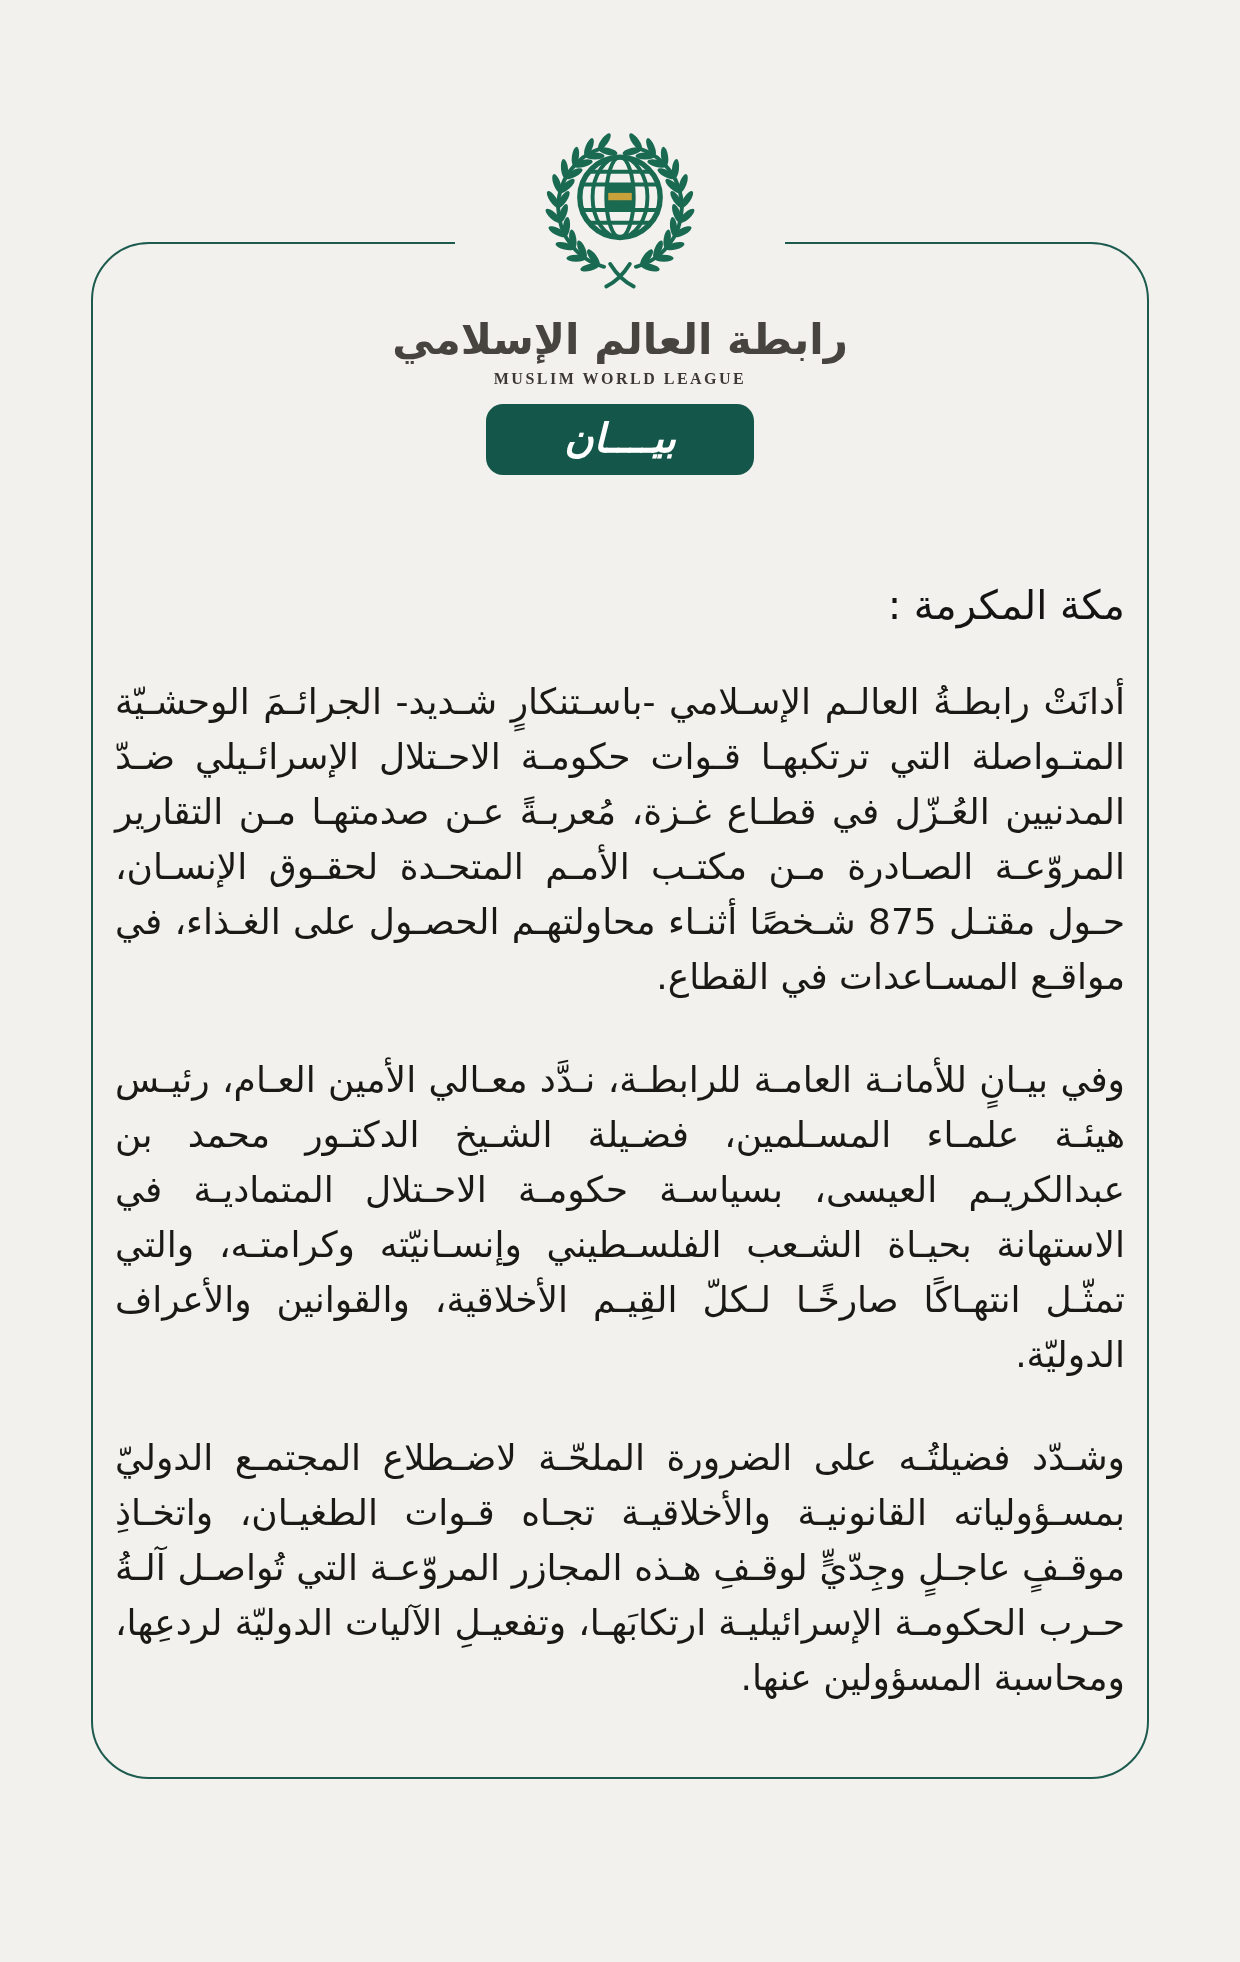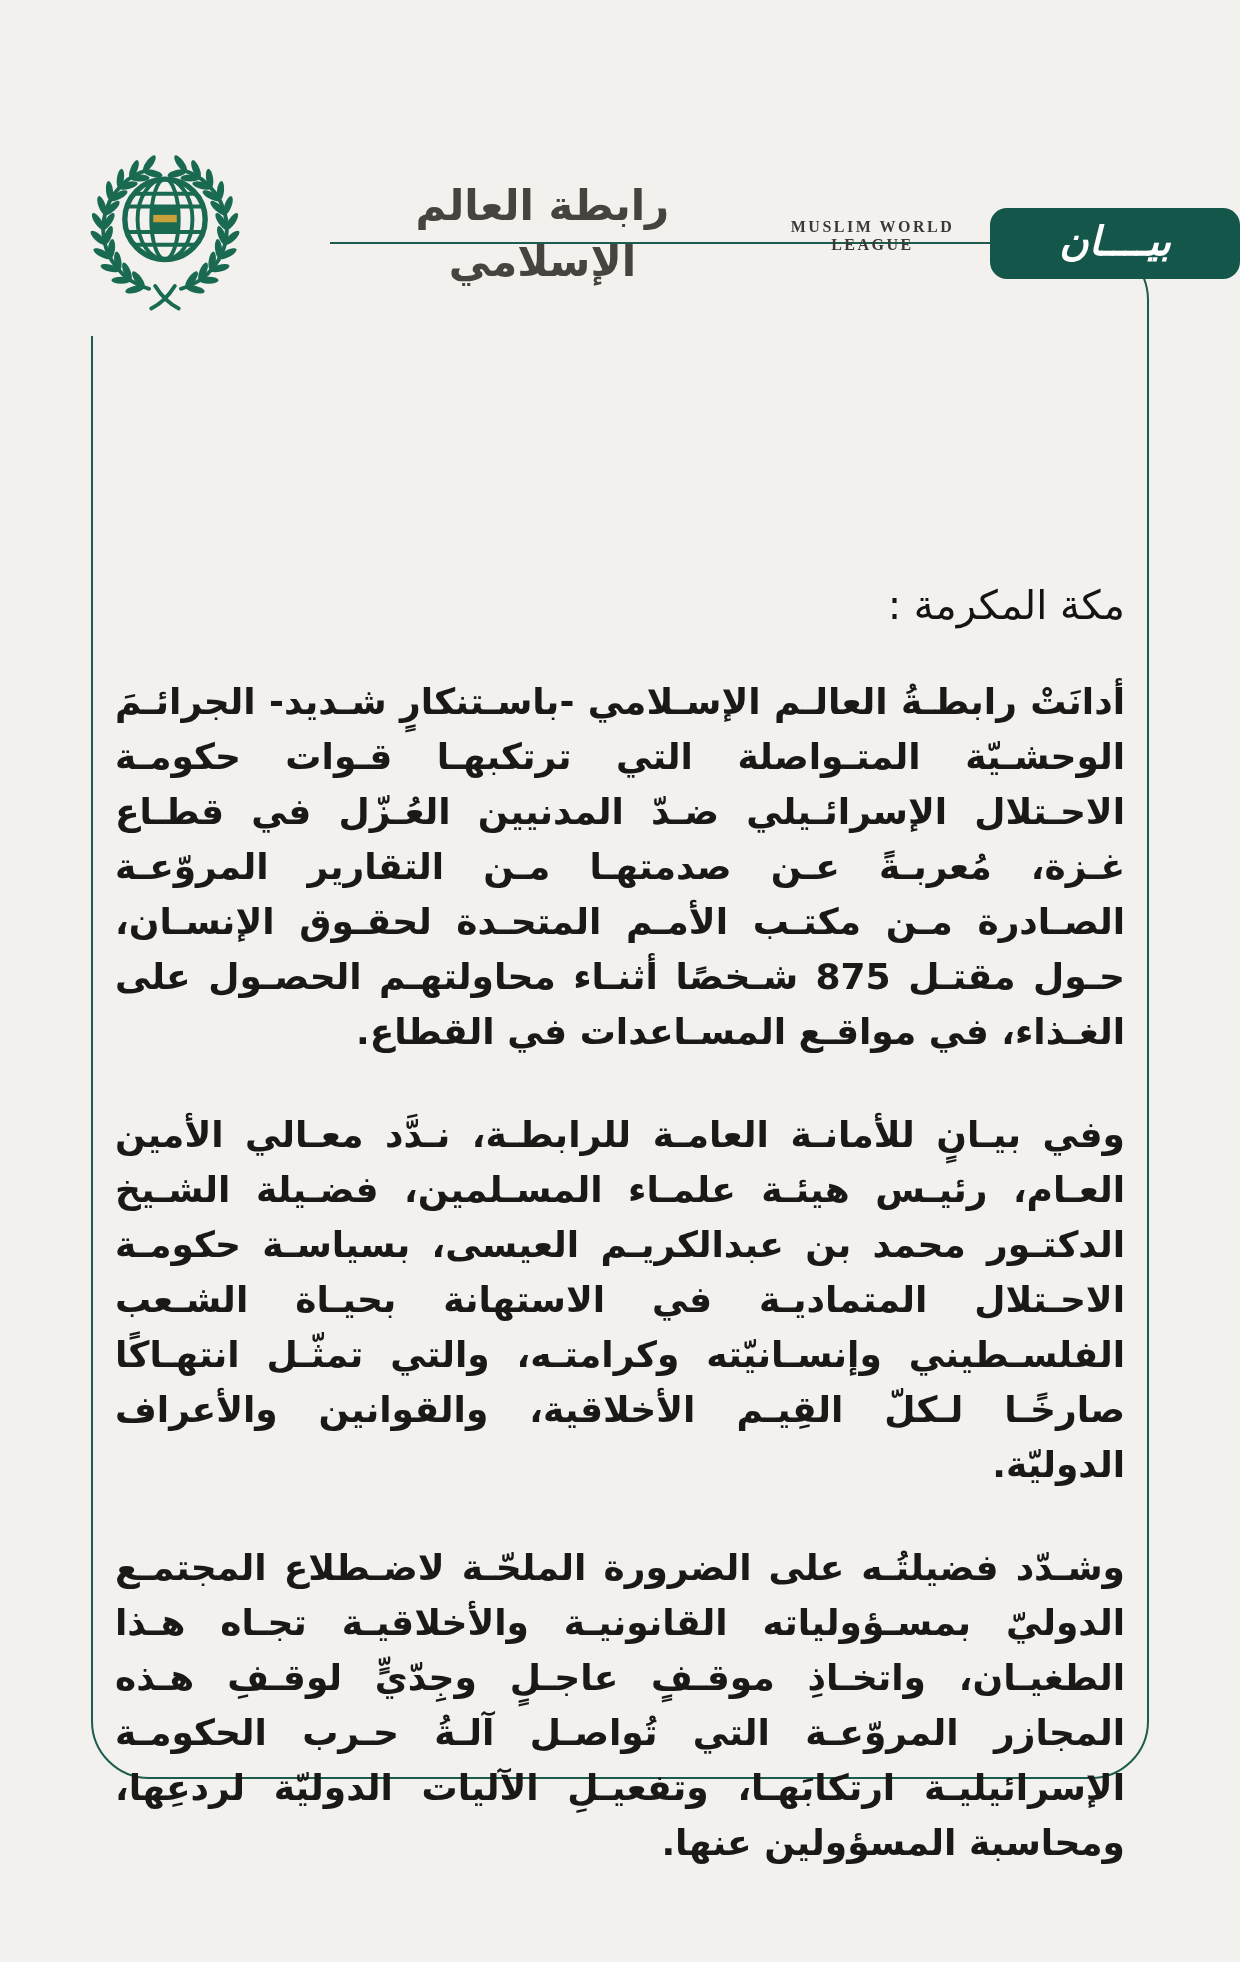--- a/index.html
+++ b/index.html
@@ -35,34 +35,33 @@
   }
   .doc-heading{
     font-size:40px;
     font-weight:normal;
     margin:0 0 46px 0;
     text-align:right;
     color:#161412;
   }
   .doc-para{
     font-size:36px;
-    font-weight:bold;
+    font-weight:normal;
     line-height:55px;
     text-align:justify;
     text-justify:inter-word;
     margin:0 0 48px 0;
   }
   .doc-para:last-child{margin-bottom:0;}
   
   .logo-stack{
     position:absolute;
-    top:134px;left:0;right:0;
-    display:flex;flex-direction:row;align-items:center;
+    top:112px;left:0;right:0;
+    display:flex;flex-direction:column;align-items:center;
     z-index:2;
-    text-align:center;
   }
   .wreath-wrap{
     background:var(--bg);      
     padding:0 67px 2px 67px;
     line-height:0;
   }
   .calligraphy{
     margin-top:-2px;
     font-size:42px;
     font-weight:bold;
@@ -95,21 +94,21 @@
   }
 </style>
 </head>
 <body>
 
 <div class="card">
   <div class="card-content">
     <h2 class="doc-heading">مكة المكرمة :</h2>
     <p class="doc-para">أدانَتْ رابطـةُ العالـم الإسـلامي -باسـتنكارٍ شـديد- الجرائـمَ الوحشـيّة المتـواصلة التي ترتكبهـا قـوات حكومـة الاحـتلال الإسرائـيلي ضـدّ المدنيين العُـزّل في قطـاع غـزة، مُعربـةً عـن صدمتهـا مـن التقارير المروّعـة الصـادرة مـن مكتـب الأمـم المتحـدة لحقـوق الإنسـان، حـول مقتـل 875 شـخصًا أثنـاء محاولتهـم الحصـول على الغـذاء، في مواقـع المسـاعدات في القطاع.</p>
     <p class="doc-para">وفي بيـانٍ للأمانـة العامـة للرابطـة، نـدَّد معـالي الأمين العـام، رئيـس هيئـة علمـاء المسـلمين، فضـيلة الشـيخ الدكتـور محمد بن عبدالكريـم العيسى، بسياسـة حكومـة الاحـتلال المتماديـة في الاستهانة بحيـاة الشـعب الفلسـطيني وإنسـانيّته وكرامتـه، والتي تمثّـل انتهـاكًا صارخًـا لـكلّ القِيـم الأخلاقية، والقوانين والأعراف الدوليّة.</p>
-    <p class="doc-para">وشـدّد فضيلتُـه على الضرورة الملحّـة لاضـطلاع المجتمـع الدوليّ بمسـؤولياته القانونيـة والأخلاقيـة تجـاه هـذا الطغيـان، واتخـاذِ موقـفٍ عاجـلٍ وجِدّيٍّ لوقـفِ هـذه المجازر المروّعـة التي تُواصـل آلـةُ حـرب الحكومـة الإسرائيليـة ارتكابَهـا، وتفعيـلِ الآليات الدوليّة لردعِها، ومحاسبة المسؤولين عنها.</p>
+    <p class="doc-para">وشـدّد فضيلتُـه على الضرورة الملحّـة لاضـطلاع المجتمـع الدوليّ بمسـؤولياته القانونيـة والأخلاقيـة تجـاه قـوات الطغيـان، واتخـاذِ موقـفٍ عاجـلٍ وجِدّيٍّ لوقـفِ هـذه المجازر المروّعـة التي تُواصـل آلـةُ حـرب الحكومـة الإسرائيليـة ارتكابَهـا، وتفعيـلِ الآليات الدوليّة لردعِها، ومحاسبة المسؤولين عنها.</p>
   </div>
 </div>
 
 <div class="logo-stack">
   <div class="wreath-wrap">
     <svg width="196" height="200" viewBox="0 0 200 200">
       <defs>
         <clipPath id="gclip">
             <circle cx="100" cy="85" r="41"></circle>
           </clipPath>

